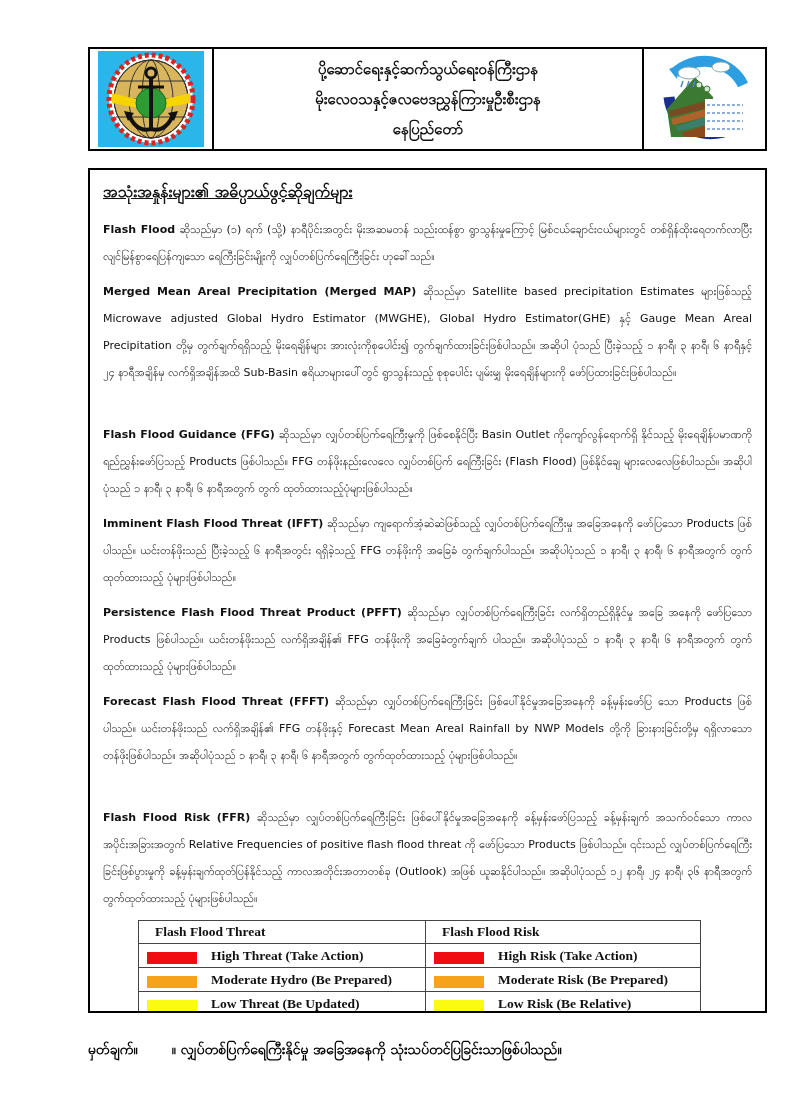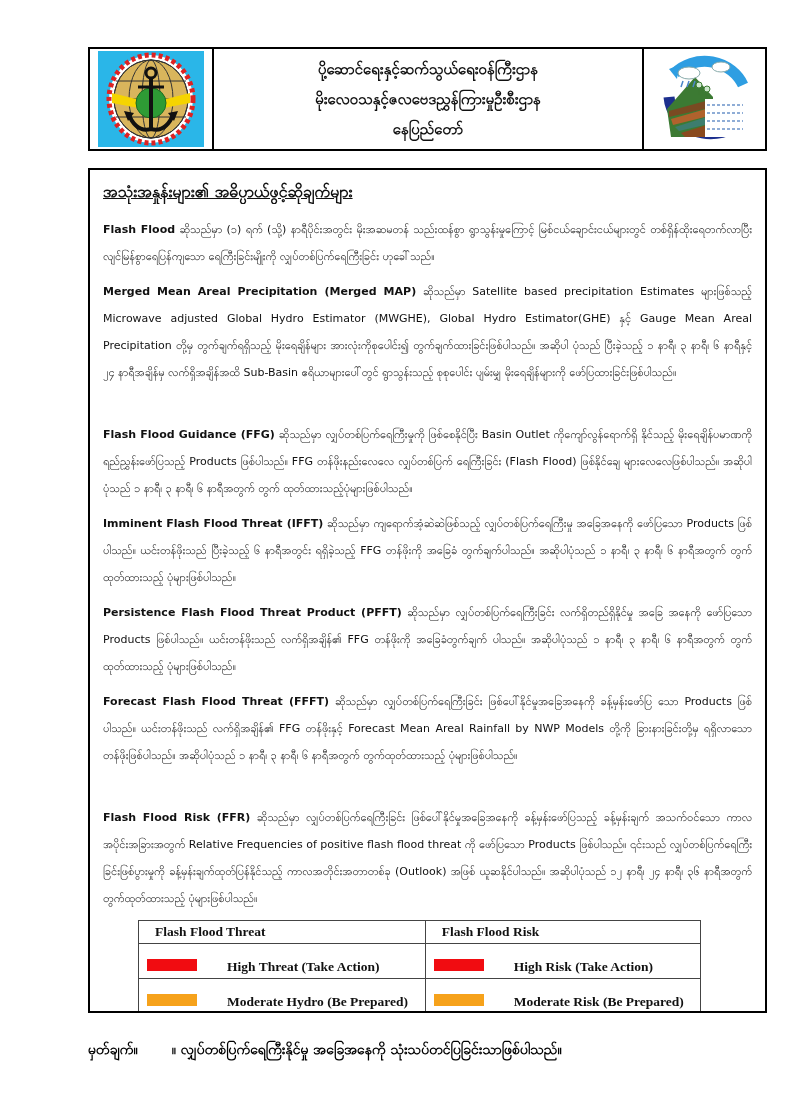--- a/index.html
+++ b/index.html
@@ -39,21 +39,21 @@
   
   .legend-table{
     margin:4px 0 0 35px;width:563px;border-collapse:collapse;
     font-family:"Liberation Serif",serif;
   }
   .legend-table td{
     border:1.5px solid #444;padding:3px 8px;font-weight:bold;font-size:13.5px;
     height:24px;box-sizing:border-box;
   }
   .legend-table td.hdr{height:22px;padding-left:16px;}
-  .cell-inner{display:flex;align-items:flex-start;gap:30px;margin-top:12px;}
+  .cell-inner{display:flex;align-items:flex-end;gap:14px;}
   .swatch{width:50px;height:12px;display:inline-block;flex:0 0 auto;}
   
   .footnote{
     position:absolute;left:88px;top:1036px;width:660px;
     font-size:14px;line-height:26px;font-weight:bold;
     white-space:nowrap;overflow:hidden;
   }
   .footnote .fn-label{margin-right:34px;}
   svg{display:block;}
 </style>

